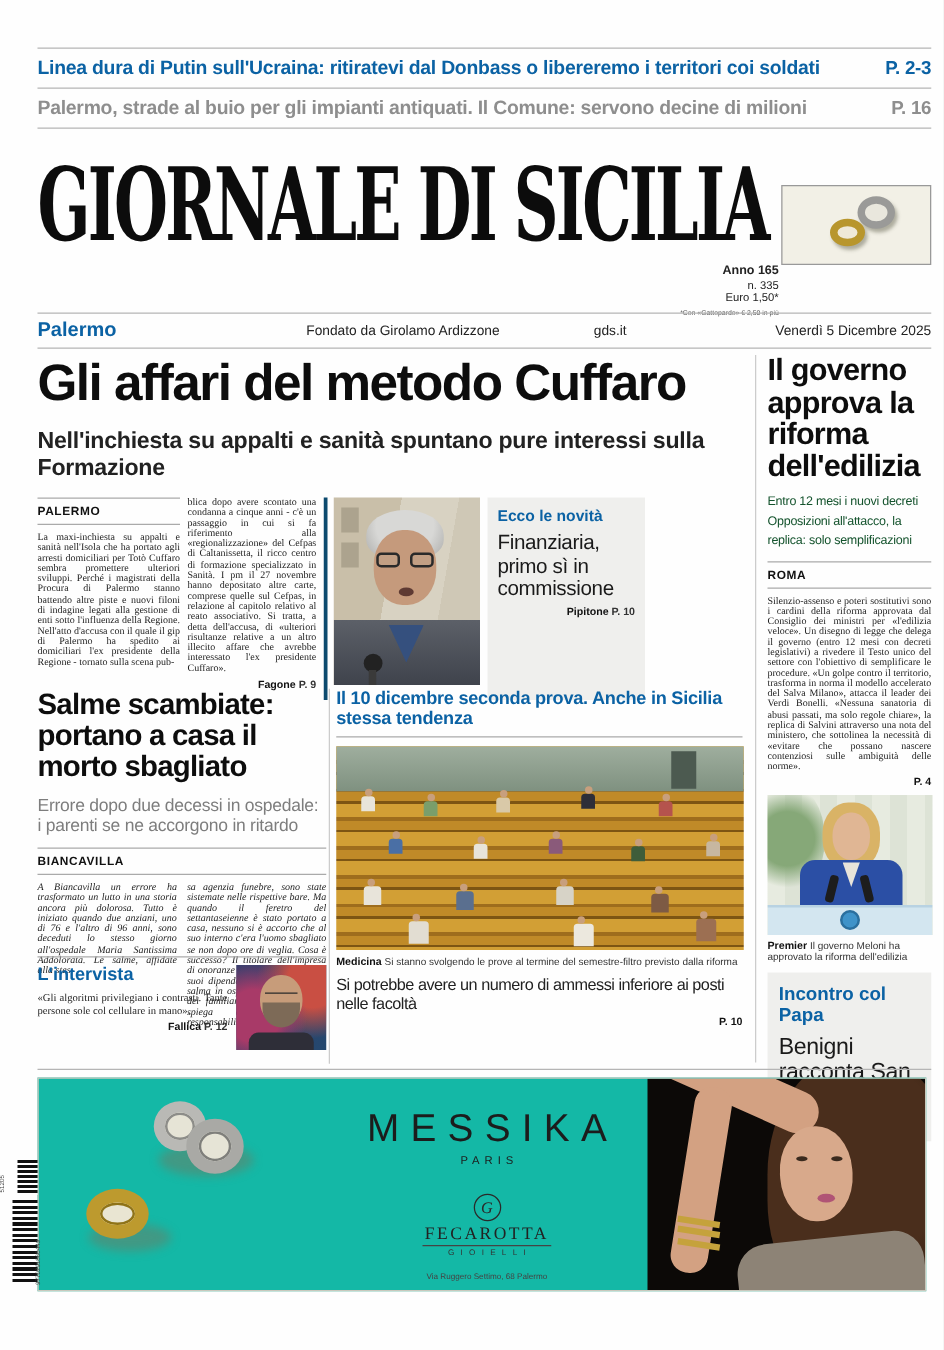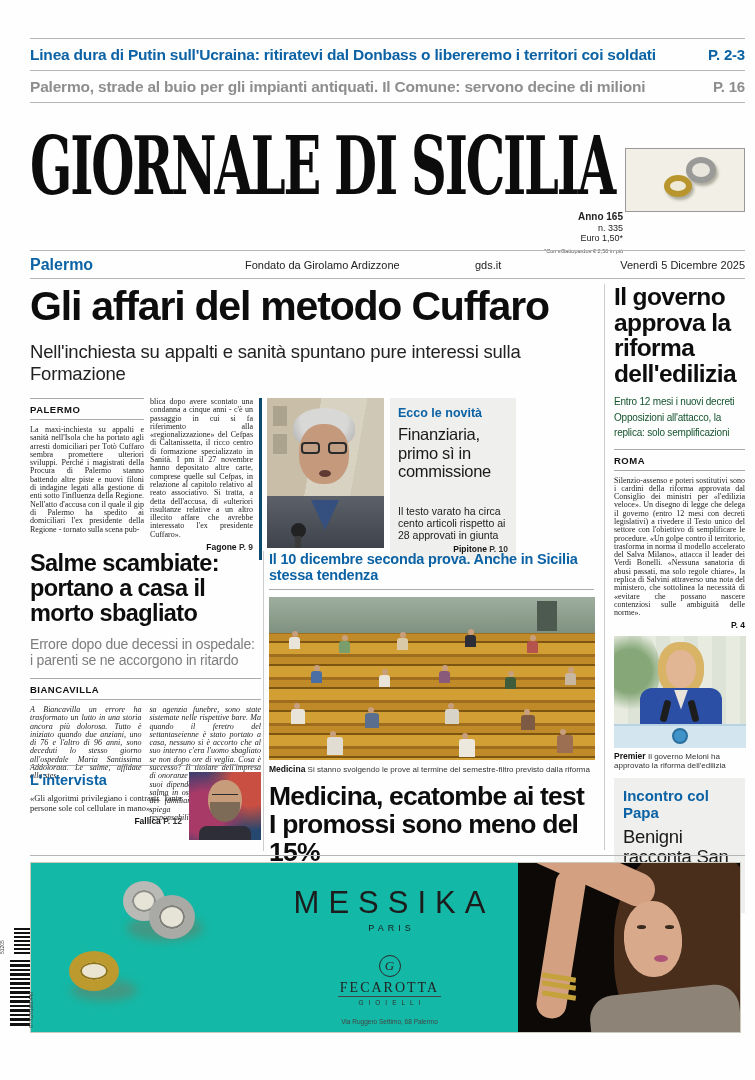--- a/index.html
+++ b/index.html
@@ -36,21 +36,21 @@
   #infobar { position:absolute; left:30px; top:250px; width:715px; height:29px;
     border-top:1px solid #b5b5b5; border-bottom:1px solid #b5b5b5;
     display:flex; align-items:center; font-size:11px; color:#222;}
   #infobar .edition { color:#0b62a4; font-weight:bold; font-size:16px; width:215px;}
   #infobar .founder { width:230px; }
   #infobar .site { width:120px; }
   #infobar .date { flex:1; text-align:right; }
   
   #lead { position:absolute; left:30px; top:284px; width:567px; }
   #lead h1 { font-size:41px; letter-spacing:-1.2px; line-height:44px; color:#0d0d0d; }
-  #lead .deck { font-size:18.5px; color:#222; margin-top:13px; font-weight:400; letter-spacing:-0.2px;}
+  #lead .deck { font-size:18.5px; color:#222; margin-top:13px; font-weight:700; letter-spacing:-0.2px;}
   #lead-story { display:flex; margin-top:13px; }
   .kicker { font-weight:bold; font-size:9.5px; letter-spacing:0.5px; padding:5px 0 4px;
     border-top:1px solid #aaa; border-bottom:1px solid #aaa; margin-bottom:6px; color:#111;}
   .bodytxt { font-family:"Liberation Serif", serif; font-size:8px; line-height:8.3px;
     text-align:justify; color:#1c1c1c; }
   .byline { text-align:right; font-size:8.5px; font-weight:bold; margin-top:3px; }
   .byline .pg { font-weight:bold; color:#333; }
   .lcol { width:114px; }
   #lead-c2 { width:112px; margin-left:6px; padding-right:6px; border-right:3px solid #0c4a6e;}
   #lead-capcol { width:72px; margin-left:5px; display:flex; flex-direction:column; justify-content:flex-end; padding-bottom:8px;}
@@ -251,21 +251,20 @@
             <span class="r"></span>
           </div>
         <div class="cf-mouth"></div>
         <div class="cf-jacket"></div>
         <div class="cf-sweater"></div>
         <div class="cf-mic"></div>
       </div>
       <div id="novita-box">
         <div class="bk">Ecco le novità</div>
         <div class="bt">Finanziaria, primo sì in commissione</div>
-        <div class="bb">Il testo varato ha circa cento articoli rispetto ai 28 approvati in giunta</div>
         <div class="byline">
           <span>Pipitone</span>&nbsp;<span class="pg">P. 10</span>
         </div>
       </div>
     </div>
   </div>
 
   <div id="rightwrap">
     <div id="rightcol">
       <h2>Il governo approva la riforma dell'edilizia</h2>
@@ -330,24 +329,20 @@
         <div class="stud" style="left:96px;top:116px;background:#5a6f8f;width:14px;height:15px"></div>
         <div class="stud" style="left:176px;top:112px;background:#d7d3c7;width:14px;height:15px"></div>
         <div class="stud" style="left:252px;top:118px;background:#7d5a44;width:14px;height:15px"></div>
         <div class="stud" style="left:58px;top:140px;background:#e2ddd2;width:16px;height:18px"></div>
         <div class="stud" style="left:190px;top:142px;background:#ece8de;width:16px;height:18px"></div>
         <div class="stud" style="left:288px;top:138px;background:#9c6f52;width:16px;height:18px"></div>
       </div>
       <div class="photocap">
         <b>Medicina</b> <span>Si stanno svolgendo le prove al termine del semestre-filtro previsto dalla riforma</span>
       </div>
-      <h2>
-        <span style="display:block">Medicina, ecatombe ai test</span>
-        <span style="display:block">I promossi sono meno del 15%</span>
-      </h2>
       <div class="deck">Si potrebbe avere un numero di ammessi inferiore ai posti nelle facoltà</div>
       <div class="pg-right">P. 10</div>
     </div>
   </div>
 
   <div id="intervista">
     <div class="txt">
       <div class="bk">L'intervista</div>
       <div class="bodytxt">«Gli algoritmi privilegiano i contrasti. Tante persone sole col cellulare in mano».</div>
       <div class="byline">

